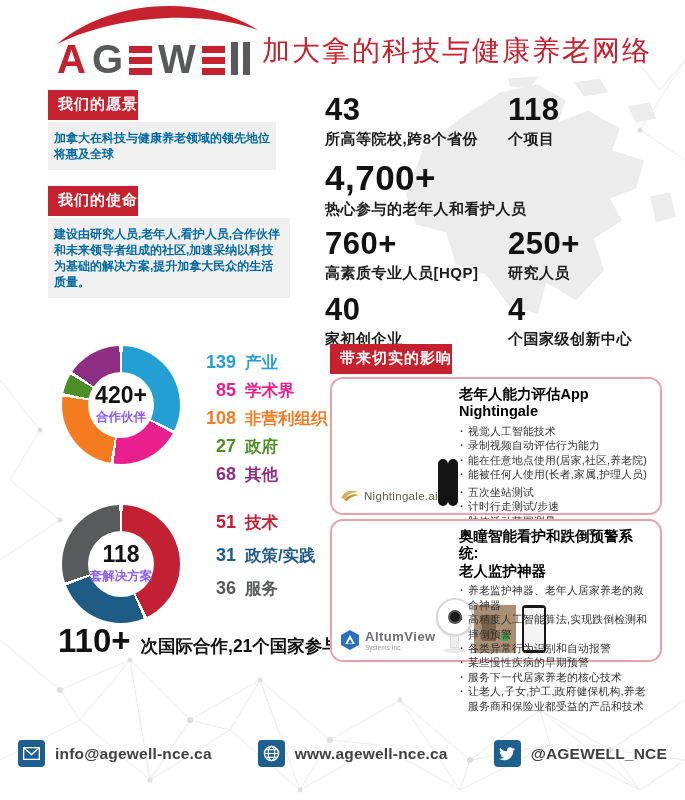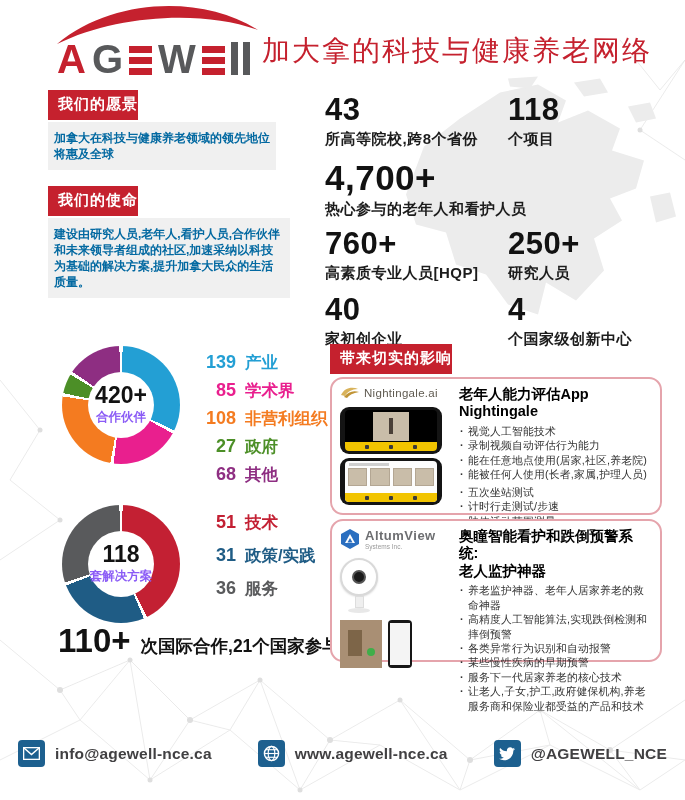--- a/index.html
+++ b/index.html
@@ -59,21 +59,21 @@
   
   .intl { position:absolute; left:58px; top:622px; display:flex; align-items:baseline; gap:10px; }
   .intl .v { font-size:33px; font-weight:bold; color:#121212; }
   .intl .l { font-size:17.5px; font-weight:bold; color:#121212; white-space:nowrap; }
 
   
   .tag-impact { left:330px; top:344px; }
   .card { position:absolute; left:330px; width:332px; border:2px solid #E5A4AC; border-radius:13px; background:#fff; display:flex; padding:7px 8px; }
   .card1 { top:377px; height:138px; }
   .card2 { top:519px; height:143px; }
-  .card-left { width:110px; flex-shrink:0; display:flex; flex-direction:column; align-items:flex-start; }
+  .card-left { width:110px; flex-shrink:0; display:flex; flex-direction:row; align-items:flex-end; }
   .card-right { flex:1; padding-left:9px; }
   .card-title { font-size:14.5px; font-weight:bold; color:#000; line-height:1.2; white-space:pre-line; }
   .bullets { list-style:none; margin-top:3px; }
   .bullets li { position:relative; font-size:10.8px; color:#333; line-height:1.34; padding-left:9px; letter-spacing:0.2px; }
   .bullets li::before { content:"·"; position:absolute; left:1px; font-weight:bold; }
   .sub-heading { font-size:10.8px; color:#333; margin-top:5px; }
 
   
   .ng-logo { display:flex; align-items:center; gap:4px; margin-bottom:4px; }
   .ng-logo span { font-size:11.5px; color:#5f5a50; letter-spacing:0.3px; }

